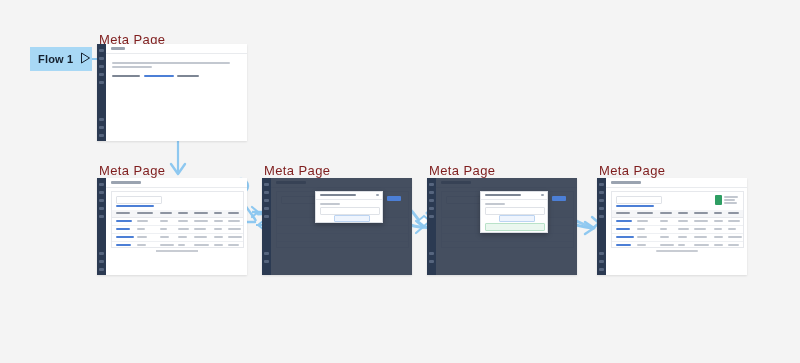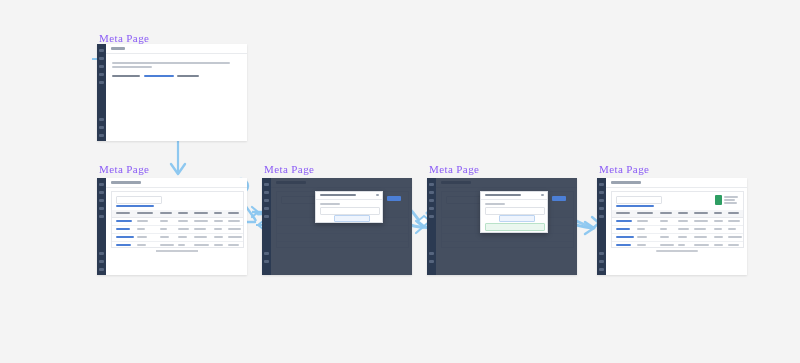--- a/index.html
+++ b/index.html
@@ -18,22 +18,22 @@
     background:#a8d8f5;display:flex;align-items:center;
     padding-left:8px;box-sizing:border-box;
   }
   .flow-badge .label{
     font-size:11px;color:#14202e;font-weight:bold;letter-spacing:.2px;
   }
   .flow-badge .play{margin-left:7px;display:block;}
 
   
   .caption{
-    position:absolute;font-size:11px;color:#8b5cf6;
-    letter-spacing:.4px;white-space:nowrap;font-family:Liberation Serif, serif;
+    position:absolute;font-size:13px;color:#7f1d1d;
+    letter-spacing:.4px;white-space:nowrap;
   }
 
   
   .card{
     position:absolute;background:#ffffff;
     box-shadow:0 1px 2px rgba(0,0,0,.10);
     overflow:hidden;
   }
   .card .rail{
     position:absolute;left:0;top:0;bottom:0;width:9px;
@@ -156,20 +156,28 @@
 
     <g>
       <path d="M592,217 L599,223 L592,229" fill="none" stroke="#8ec8f0" stroke-width="2.4" stroke-linecap="round" stroke-linejoin="round"></path>
     </g>
 
     <g>
       <path d="M247,222 L255,222" stroke="#8ec8f0" stroke-width="2.4" stroke-linecap="round"></path>
     </g>
   </svg>
 
+  <div class="flow-badge">
+    <span class="label">Flow 1</span>
+    <span class="play">
+      <svg width="11" height="12" viewBox="0 0 11 12">
+        <path d="M1.5,1 L9.5,6 L1.5,11 Z" fill="none" stroke="#14202e" stroke-width="1"></path>
+      </svg>
+    </span>
+  </div>
 
   <div class="caption" style="left:99px;top:32px;">Meta Page</div>
   <div class="caption" style="left:99px;top:163px;">Meta Page</div>
   <div class="caption" style="left:264px;top:163px;">Meta Page</div>
   <div class="caption" style="left:429px;top:163px;">Meta Page</div>
   <div class="caption" style="left:599px;top:163px;">Meta Page</div>
 
   <div class="card" style="left:97px;top:44px;width:150px;height:97px;">
     <div class="rail">
       <div class="ico" style="top:5px;"></div>

